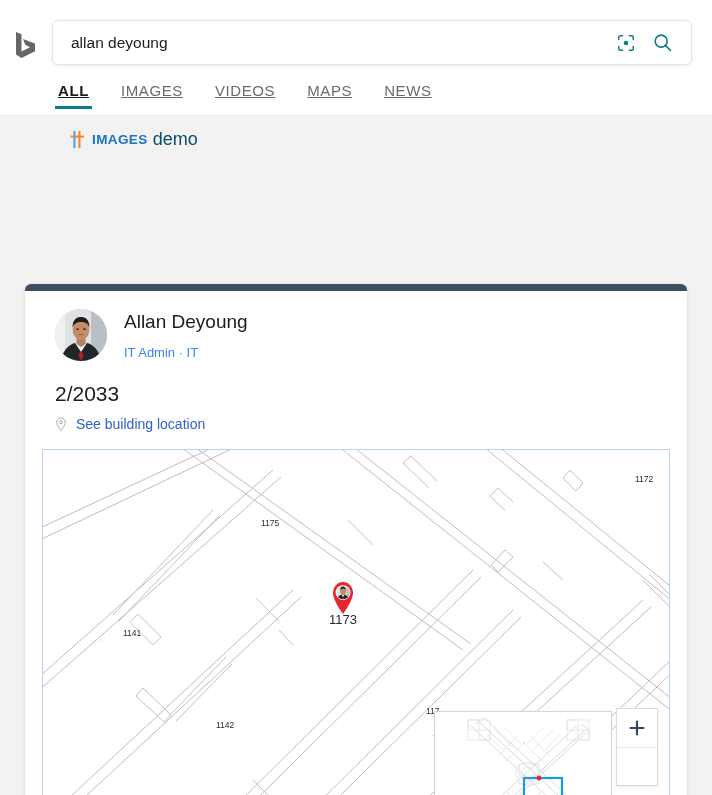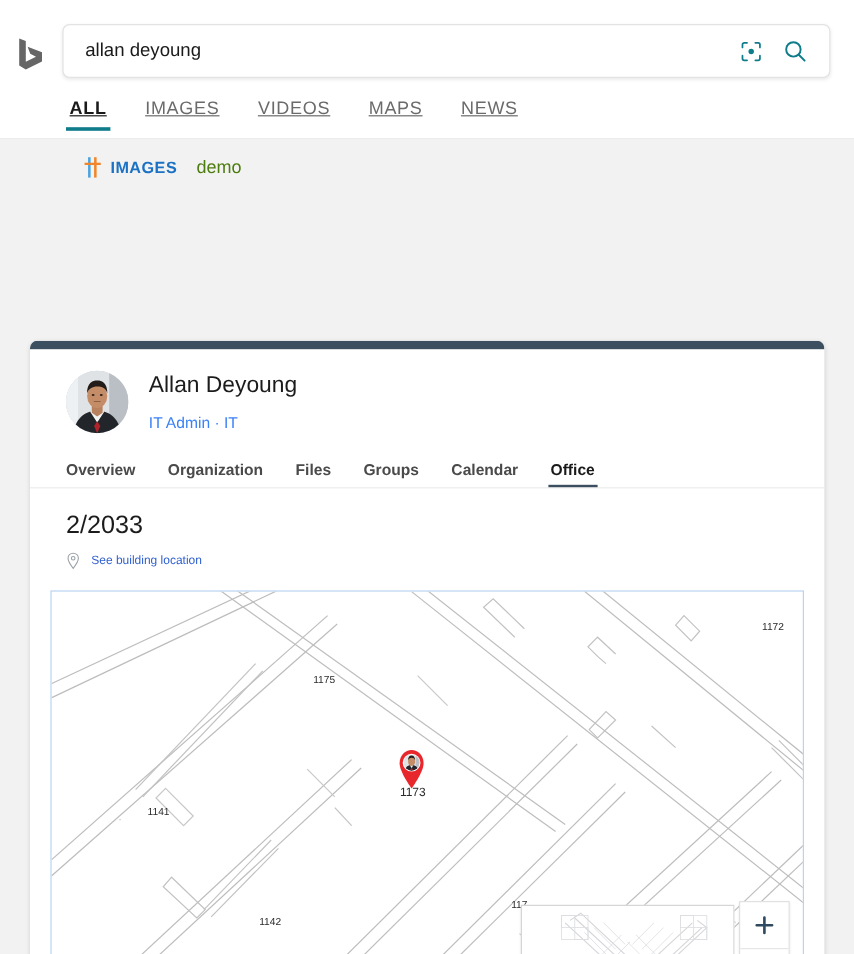--- a/index.html
+++ b/index.html
@@ -116,23 +116,23 @@
     background: #f2f2f2;
   }
   .contoso-mark { width: 16px; height: 19px; margin-right: 6px; }
   .contoso-name {
     font-size: 13.5px;
     font-weight: bold;
     color: #1b72c4;
     letter-spacing: 0.4px;
   }
   .contoso-demo {
-    font-size: 15px;
-    color: #4d7c0f;
-    margin-left: 16px;
+    font-size: 18px;
+    color: #0c4a6e;
+    margin-left: 5px;
   }
 
   
   .card {
     position: absolute;
     left: 25px;
     top: 168px;
     width: 662px;
     background: #ffffff;
     border-radius: 6px;
@@ -199,21 +199,21 @@
     color: #1c1c1c;
     line-height: 26px;
   }
   .building-link-row {
     display: flex;
     align-items: center;
     margin-top: 9px;
   }
   .pin-small { width: 12px; height: 15px; margin-right: 9px; }
   .building-link {
-    font-size: 10px;
+    font-size: 14px;
     color: #2f5fd0;
     text-decoration: none;
     cursor: pointer;
   }
 
   
   .map-wrap {
     position: relative;
     margin: 17px 17px 17px 17px;
     width: 628px;
@@ -229,22 +229,22 @@
     left: 288px;
     top: 131px;
     width: 24px;
     height: 40px;
   }
   .pin-label {
     position: absolute;
     left: 286px;
     top: 162px;
     width: 30px;
-    text-align: center;
-    font-size: 10px;
+    text-align: left;
+    font-size: 13px;
     color: #2b2b2b;
   }
   .room-label {
     position: absolute;
     font-size: 8.5px;
     color: #2b2b2b;
     white-space: nowrap;
   }
 
   .minimap {
@@ -364,28 +364,20 @@
           <ellipse cx="29.4" cy="20.2" rx="1.2" ry="0.9" fill="#2b211b"></ellipse>
           <path d="M23.2 25.6 h5.6" stroke="#8d5f43" stroke-width="0.9" fill="none"></path>
         </svg>
       </div>
       <div class="person-text">
         <div class="person-name">Allan Deyoung</div>
         <div class="person-title">IT Admin · IT</div>
       </div>
     </div>
 
-    <div class="cardtabs">
-      <div class="cardtab">Overview</div>
-      <div class="cardtab">Organization</div>
-      <div class="cardtab">Files</div>
-      <div class="cardtab">Groups</div>
-      <div class="cardtab">Calendar</div>
-      <div class="cardtab active">Office</div>
-    </div>
 
     <div class="office-body">
       <div class="room-number">2/2033</div>
       <div class="building-link-row">
         <span class="pin-small">
           <svg viewBox="0 0 12 15" width="12" height="15">
             <path d="M6 1 C3.5 1 1.7 2.9 1.7 5.3 C1.7 8.3 6 13.6 6 13.6 C6 13.6 10.3 8.3 10.3 5.3 C10.3 2.9 8.5 1 6 1 Z" fill="none" stroke="#9aa0a6" stroke-width="0.9"></path>
             <circle cx="6" cy="5.2" r="1.5" fill="none" stroke="#9aa0a6" stroke-width="0.9"></circle>
           </svg>
         </span>

